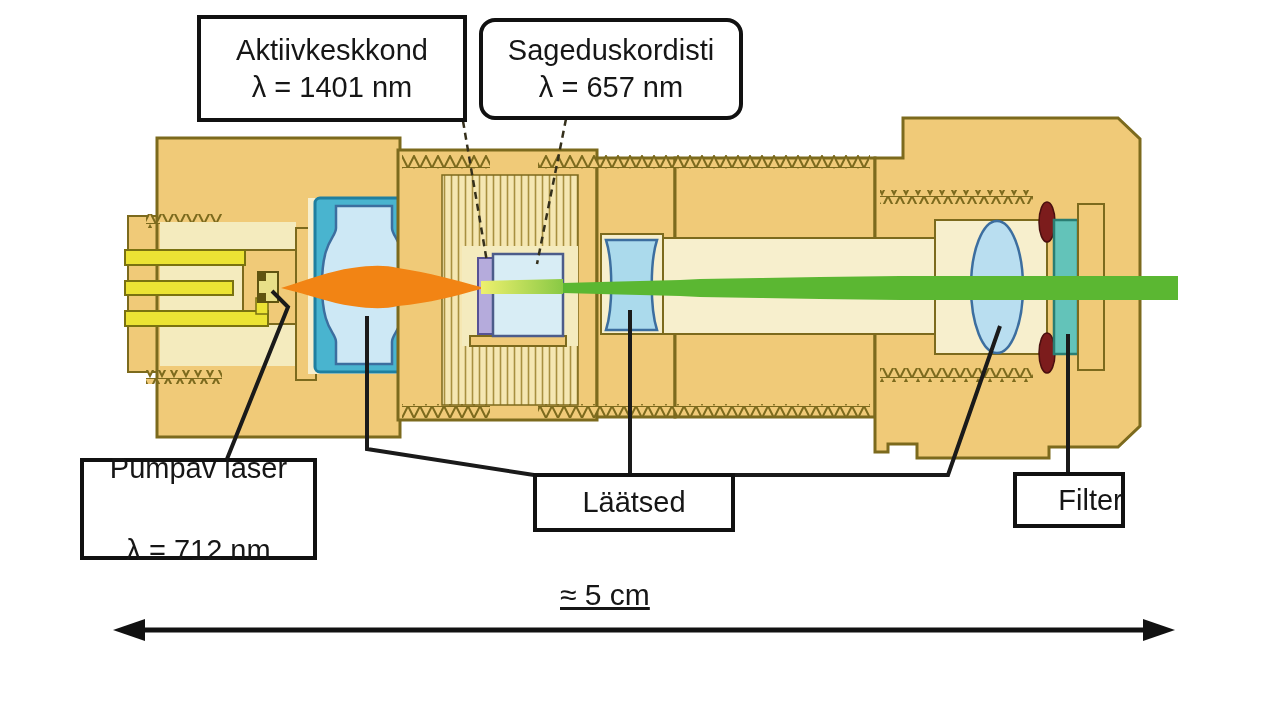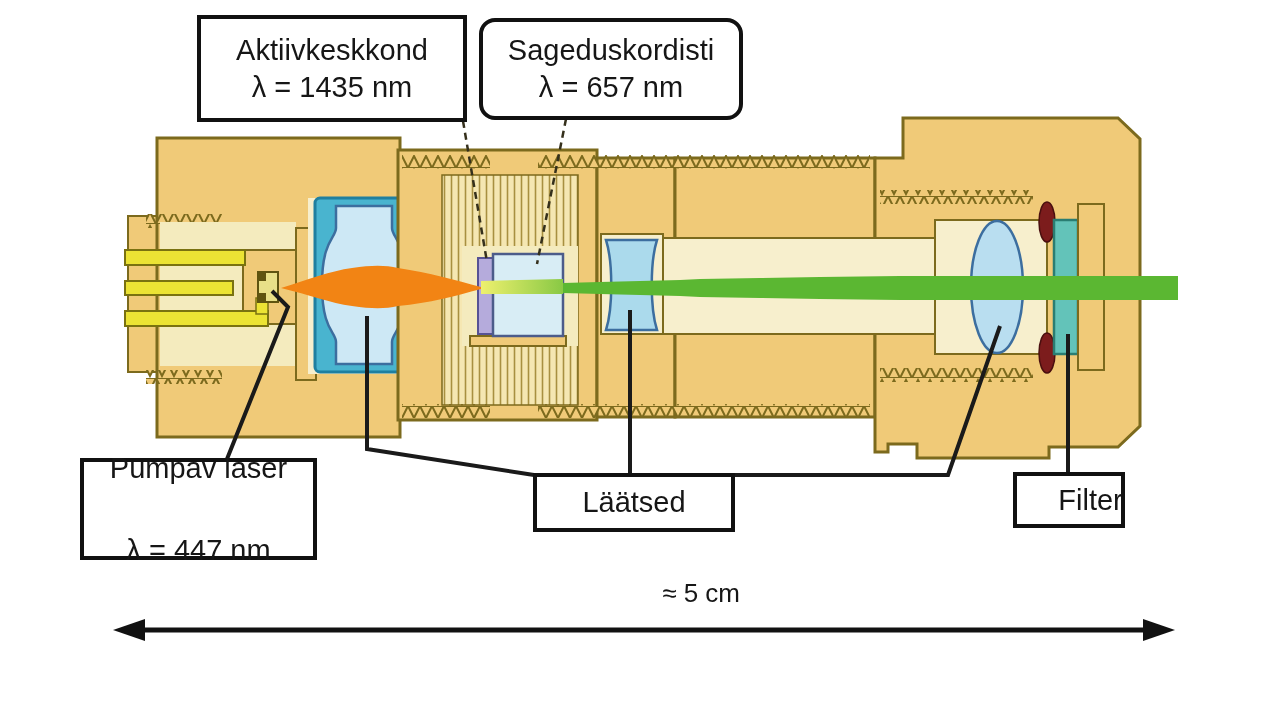--- a/index.html
+++ b/index.html
@@ -23,21 +23,21 @@
   .cream-noline{fill:var(--cream);stroke:none;}
   .cavity{fill:var(--cream2);stroke:none;}
   .thr{fill:var(--tan);stroke:var(--outline);stroke-width:2;}
   .leader{fill:none;stroke:#1a1a1a;stroke-width:4;stroke-linejoin:miter;stroke-linecap:butt;}
   .leader-dashed{fill:none;stroke:#35301c;stroke-width:2.5;stroke-dasharray:7 5;}
   .dim-line{stroke:#111;stroke-width:5;}
   .dim-head{fill:#111;stroke:none;}
   .label-box{position:absolute;box-sizing:border-box;background:#fff;border:4px solid #111;
              display:flex;flex-direction:column;align-items:center;justify-content:center;
              text-align:center;line-height:1.26;font-size:29px;letter-spacing:0px;}
-  .dim-text{position:absolute;font-size:26px;text-align:right;}
+  .dim-text{position:absolute;font-size:30px;text-align:left;text-decoration:underline;}
 </style>
 </head>
 <body>
 
 <div id="stage">
 
 <svg id="diagram" width="1280" height="704" viewBox="0 0 1280 704">
   <defs>
     <pattern id="thrUp" width="12" height="14" patternUnits="userSpaceOnUse">
       <path class="thr" d="M0,14 L6,2 L12,14 Z"></path>
@@ -139,31 +139,31 @@
 
   <g>
     <line x1="141" y1="630" x2="1147" y2="630" class="dim-line"></line>
     <polygon points="113,630 145,619 145,641" class="dim-head"></polygon>
     <polygon points="1175,630 1143,619 1143,641" class="dim-head"></polygon>
   </g>
 </svg>
 
 <div class="label-box" style="left:197px;top:15px;width:270px;height:107px;">
   <span>Aktiivkeskkond</span>
-  <span>λ = 1435 nm</span>
+  <span>λ = 1401 nm</span>
 </div>
 
 <div class="label-box" style="left:479px;top:18px;width:264px;height:102px;border-radius:16px;">
   <span>Sageduskordisti</span>
   <span>λ = 657 nm</span>
 </div>
 
 <div class="label-box" style="left:80px;top:458px;width:237px;height:102px;gap:45px;">
   <span>Pumpav laser</span>
-  <span>λ = 447 nm</span>
+  <span>λ = 712 nm</span>
 </div>
 
 <div class="label-box" style="left:533px;top:473px;width:202px;height:59px;">
   <span>Läätsed</span>
 </div>
 
 <div class="label-box" style="left:1013px;top:472px;width:112px;height:56px;padding-left:43px;">
   <span>Filter</span>
 </div>
 

